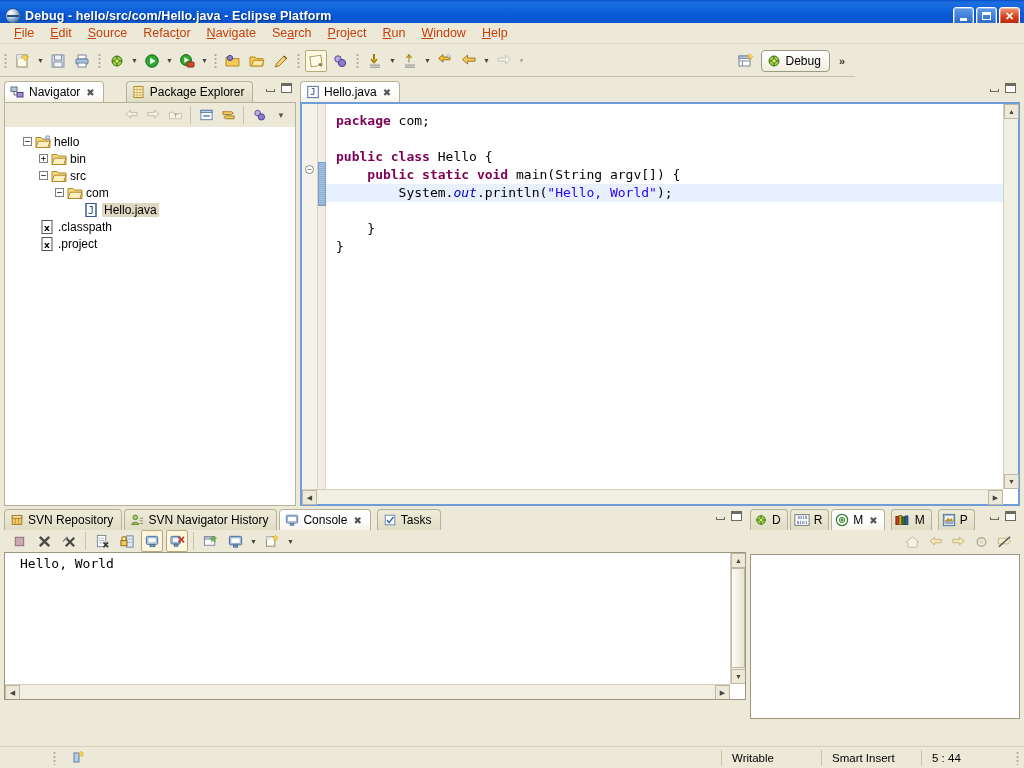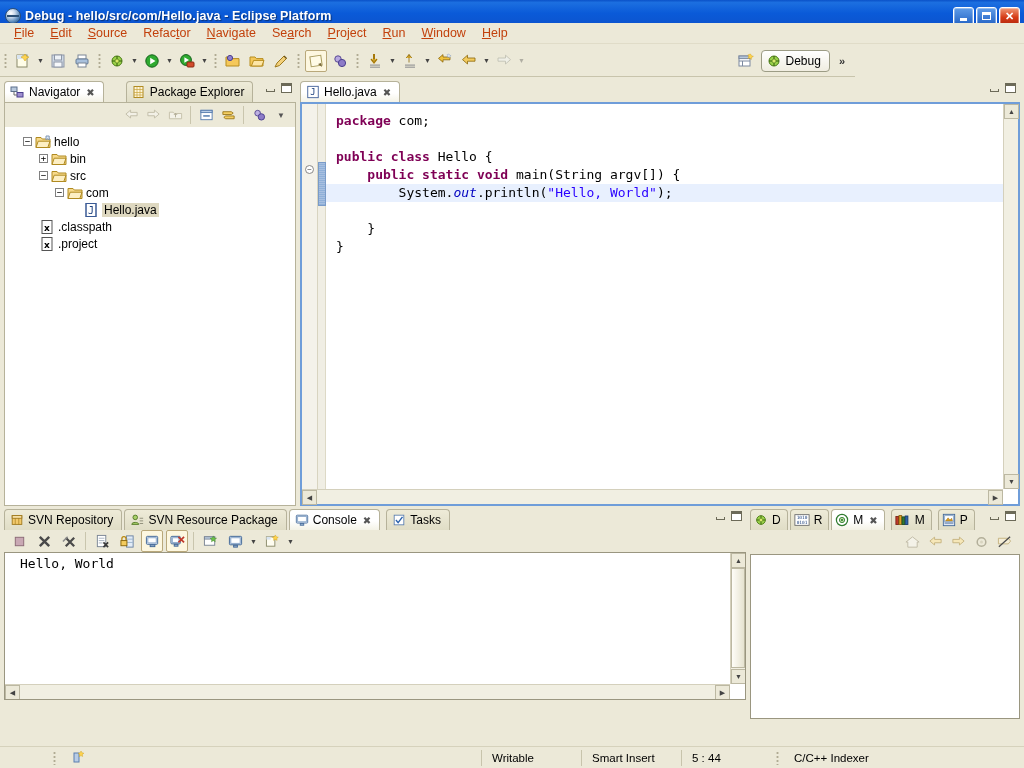--- a/index.html
+++ b/index.html
@@ -614,21 +614,21 @@
           <path d="M6 6 V13 M10 6 V13" stroke="#9c7518" stroke-width=".7"></path>
         </svg>
         <span>SVN Repository</span>
       </div>
       <div class="vtab inactive" style="margin-left:2px">
         <svg width="14" height="14" viewBox="0 0 16 16">
           <circle cx="6" cy="5" r="2.6" fill="#a8d06a" stroke="#4e7420"></circle>
           <path d="M2 13 c0-3 8-3 8 0 Z" fill="#a8d06a" stroke="#4e7420"></path>
           <path d="M11 6 H15 M11 9 H15 M11 12 H15" stroke="#7d7d6a" stroke-width=".9"></path>
         </svg>
-        <span>SVN Resource Package</span>
+        <span>SVN Navigator History</span>
       </div>
       <div class="vtab active" style="margin-left:2px">
         <svg width="14" height="14" viewBox="0 0 16 16">
           <rect x="1.5" y="2.5" width="13" height="9" rx="1" fill="#dfeaf6" stroke="#4a6f9e"></rect>
           <rect x="3" y="4" width="10" height="6" fill="#fff" stroke="#8aa6c8"></rect>
           <rect x="6" y="12" width="4" height="2" fill="#9bb3cf" stroke="#4a6f9e"></rect>
         </svg>
         <span>Console</span>
         <span class="tab-x">✖</span>
       </div>
@@ -829,16 +829,15 @@
       <svg width="16" height="15" viewBox="0 0 16 15">
         <rect x="3" y="3" width="5" height="9" fill="#b9cde6" stroke="#5b7fb0"></rect>
         <path d="M10 1 l1 1.8 1.9 .4 -1.6 1.3 .3 2 -1.6-.9 -1.7 1 .4-2 -1.5-1.3 1.9-.4z" fill="#ffd34e" stroke="#c79a10" stroke-width=".4"></path>
       </svg>
     </div>
     <div class="sb-spacer"></div>
     <div class="sb-cell" style="width:100px;justify-content:flex-start">Writable</div>
     <div class="sb-cell" style="width:100px;justify-content:flex-start">Smart Insert</div>
     <div class="sb-cell" style="width:90px;justify-content:flex-start">5 : 44</div>
     <div class="sb-grip"></div>
-    <div class="sb-cell first" style="width:240px;justify-content:flex-start">C/C++ Indexer</div>
   </div>
 
 </div>
 
 </body></html>

